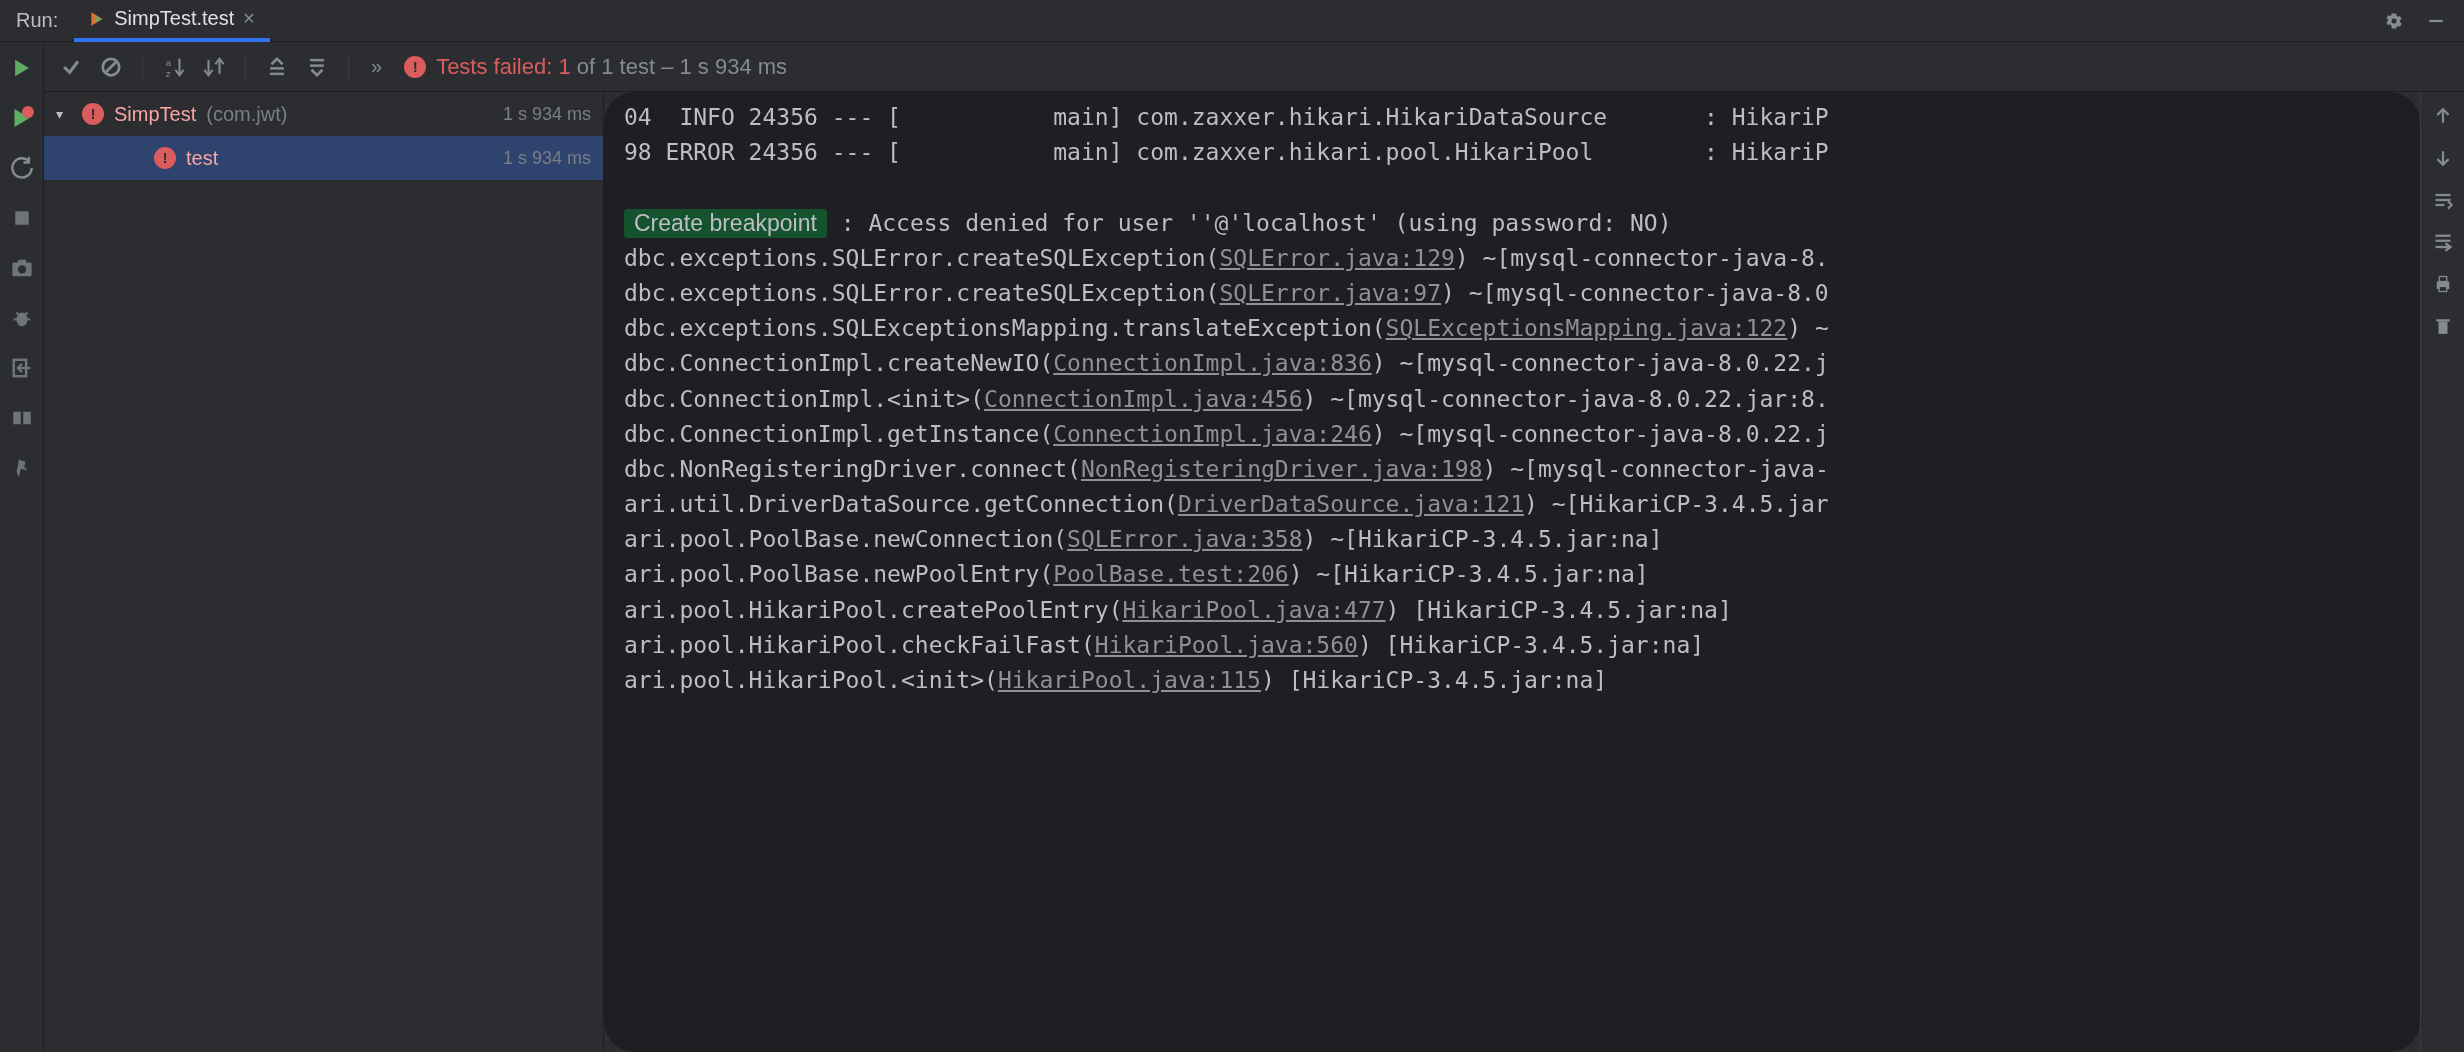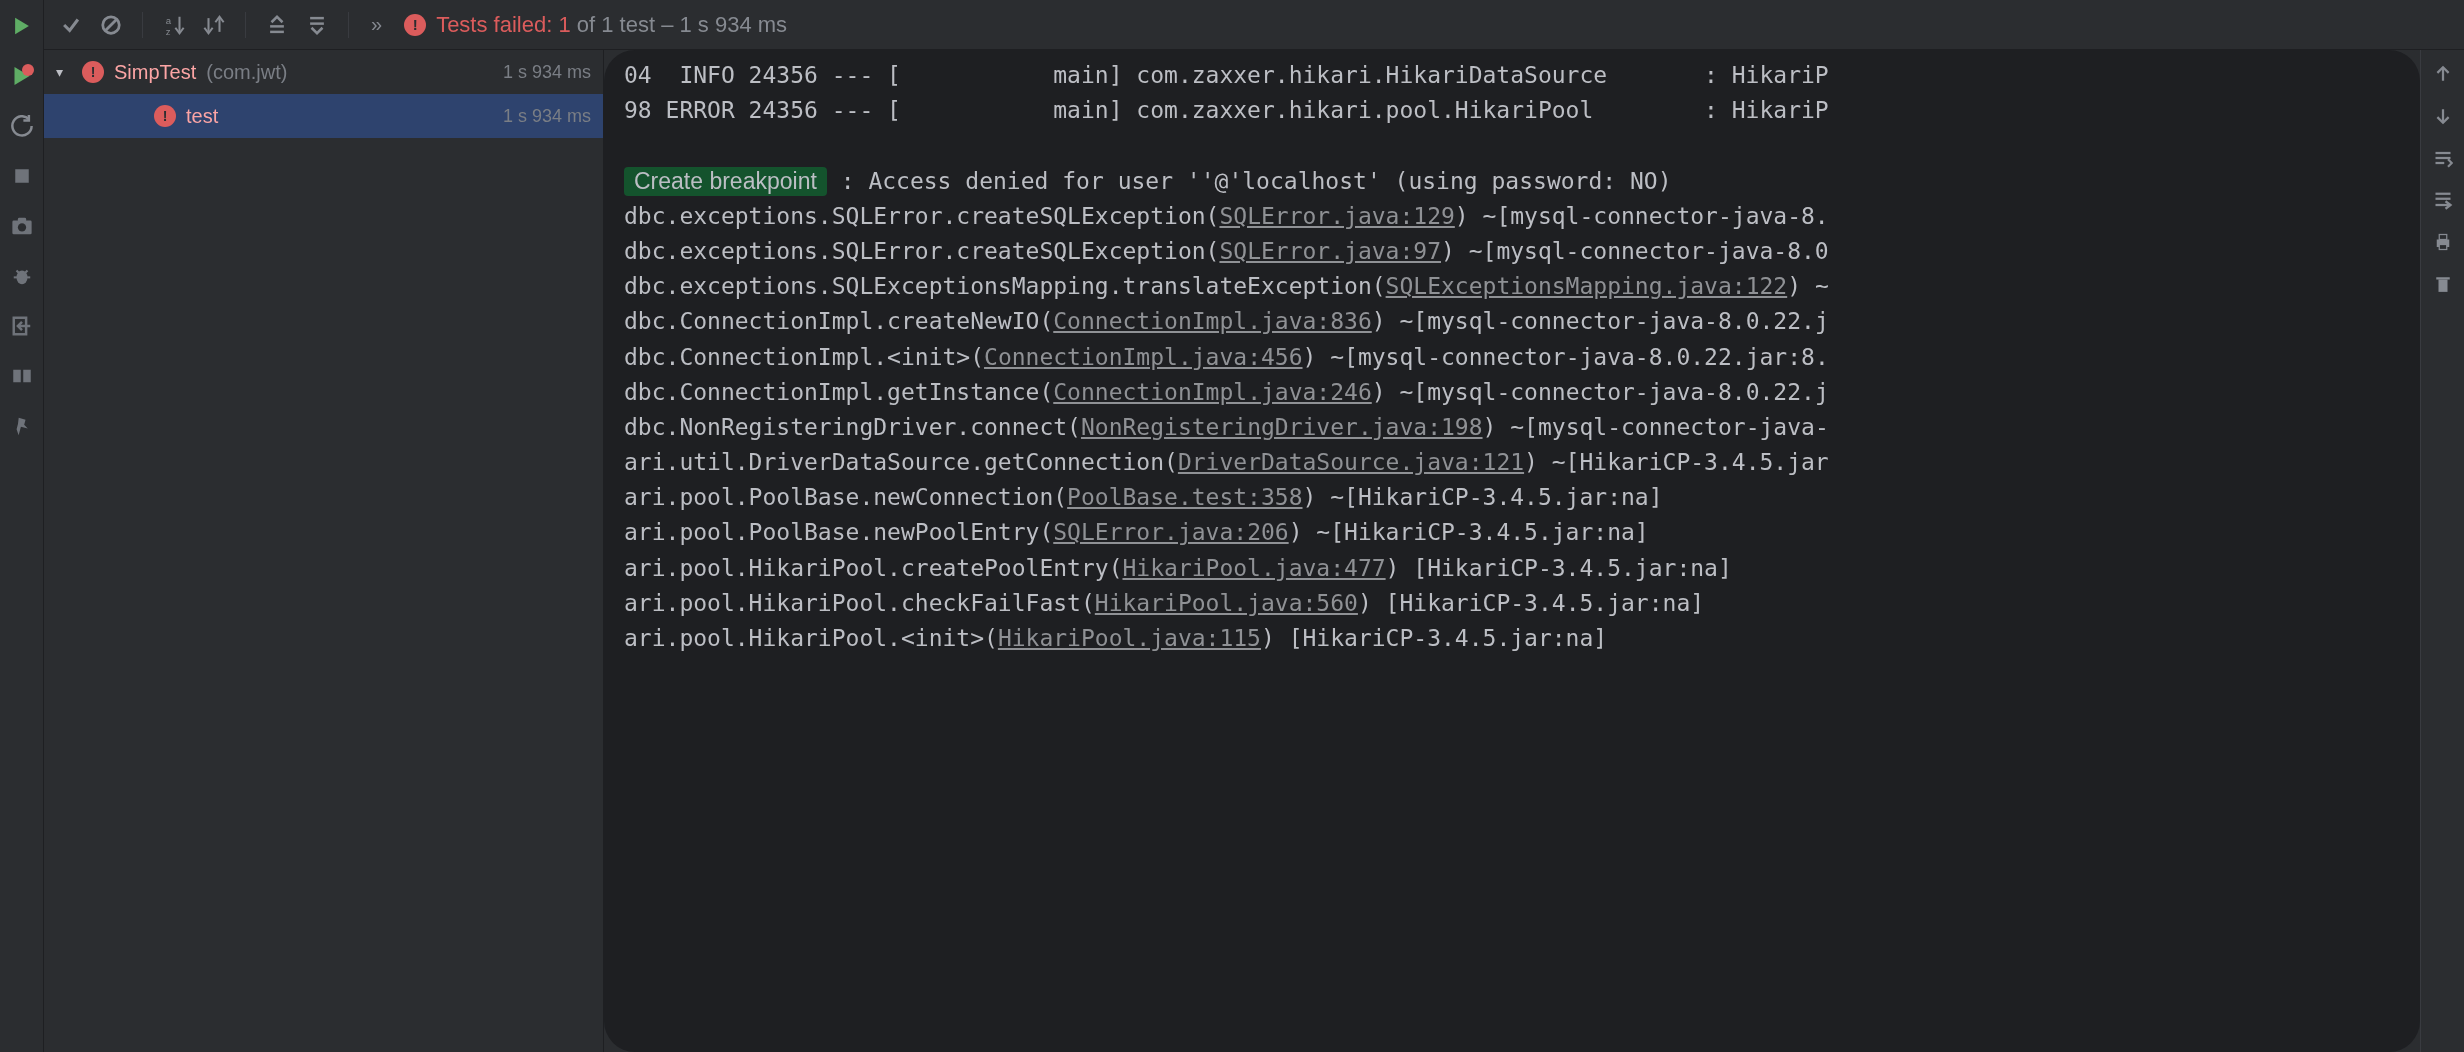--- a/index.html
+++ b/index.html
@@ -100,20 +100,43 @@
     display:flex; flex-direction:column; align-items:center; padding-top:10px; gap:14px;
   }
 
   svg { display:block; }
 </style>
 </head>
 <body>
 
 <div class="root">
 
+  <div class="header">
+    <div class="run-label">Run:</div>
+    <div class="tab">
+      <svg width="18" height="18" viewBox="0 0 16 16">
+        <polygon points="3,2 13,8 3,14" fill="#e66e33"></polygon>
+        <polygon points="6,5 12,8 6,11" fill="#5fad65"></polygon>
+      </svg>
+      <span>SimpTest.test</span>
+      <span class="close">✕</span>
+    </div>
+    <div class="header-right">
+      <div class="icon-btn">
+        <svg width="20" height="20" viewBox="0 0 24 24" fill="#868a91">
+            <path d="M19.14,12.94a7,7,0,0,0,0-1.88l2-1.55-2-3.46-2.35.94a7,7,0,0,0-1.63-.94L14.8,3H9.2L8.84,5.05a7,7,0,0,0-1.63.94L4.86,5.05l-2,3.46,2,1.55a7,7,0,0,0,0,1.88l-2,1.55,2,3.46,2.35-.94a7,7,0,0,0,1.63.94L9.2,21h5.6l.36-2.05a7,7,0,0,0,1.63-.94l2.35.94,2-3.46ZM12,15a3,3,0,1,1,3-3A3,3,0,0,1,12,15Z"></path>
+          </svg>
+      </div>
+      <div class="icon-btn">
+        <svg width="18" height="18" viewBox="0 0 16 16">
+            <rect x="2" y="7" width="12" height="2" fill="#868a91"></rect>
+          </svg>
+      </div>
+    </div>
+  </div>
 
   <div class="main">
 
     <div class="left-rail">
       <div class="icon-btn">
         <svg width="22" height="22" viewBox="0 0 16 16">
             <polygon points="3,2 13,8 3,14" fill="#5fad65"></polygon>
           </svg>
       </div>
       <div class="icon-btn">
@@ -254,22 +277,22 @@
 
 <button class="bp-btn">Create breakpoint</button> : Access denied for user ''@'localhost' (using password: NO)
 dbc.exceptions.SQLError.createSQLException(<span class="link">SQLError.java:129</span>) ~[mysql-connector-java-8.
 dbc.exceptions.SQLError.createSQLException(<span class="link">SQLError.java:97</span>) ~[mysql-connector-java-8.0
 dbc.exceptions.SQLExceptionsMapping.translateException(<span class="link">SQLExceptionsMapping.java:122</span>) ~
 dbc.ConnectionImpl.createNewIO(<span class="link">ConnectionImpl.java:836</span>) ~[mysql-connector-java-8.0.22.j
 dbc.ConnectionImpl.&lt;init&gt;(<span class="link">ConnectionImpl.java:456</span>) ~[mysql-connector-java-8.0.22.jar:8.
 dbc.ConnectionImpl.getInstance(<span class="link">ConnectionImpl.java:246</span>) ~[mysql-connector-java-8.0.22.j
 dbc.NonRegisteringDriver.connect(<span class="link">NonRegisteringDriver.java:198</span>) ~[mysql-connector-java-
 ari.util.DriverDataSource.getConnection(<span class="link">DriverDataSource.java:121</span>) ~[HikariCP-3.4.5.jar
-ari.pool.PoolBase.newConnection(<span class="link">PoolBase.test:358</span>) ~[HikariCP-3.4.5.jar:na]
-ari.pool.PoolBase.newPoolEntry(<span class="link">SQLError.java:206</span>) ~[HikariCP-3.4.5.jar:na]
+ari.pool.PoolBase.newConnection(<span class="link">SQLError.java:358</span>) ~[HikariCP-3.4.5.jar:na]
+ari.pool.PoolBase.newPoolEntry(<span class="link">PoolBase.test:206</span>) ~[HikariCP-3.4.5.jar:na]
 ari.pool.HikariPool.createPoolEntry(<span class="link">HikariPool.java:477</span>) [HikariCP-3.4.5.jar:na]
 ari.pool.HikariPool.checkFailFast(<span class="link">HikariPool.java:560</span>) [HikariCP-3.4.5.jar:na]
 ari.pool.HikariPool.&lt;init&gt;(<span class="link">HikariPool.java:115</span>) [HikariCP-3.4.5.jar:na]
 </div>
           <div class="right-rail">
             <div class="icon-btn">
                 <svg width="18" height="18" viewBox="0 0 16 16" fill="none" stroke="#868a91" stroke-width="2">
                   <line x1="8" y1="14" x2="8" y2="2"></line>
                   <polyline points="3,7 8,2 13,7"></polyline>
                 </svg>

